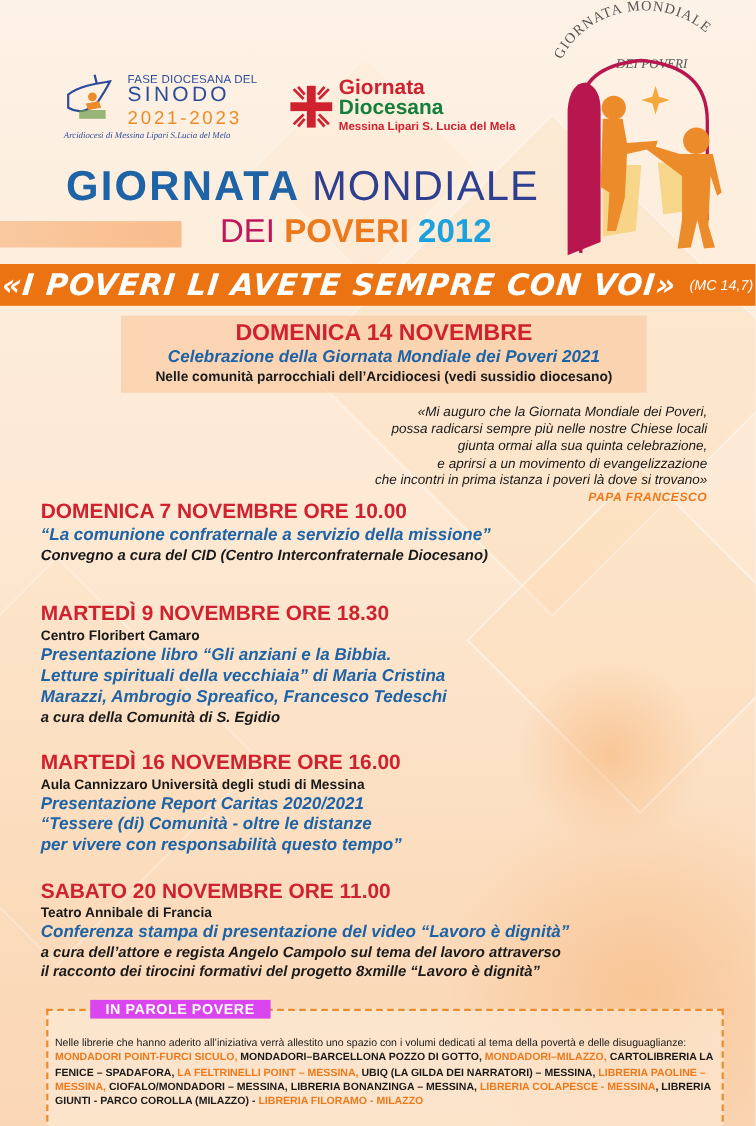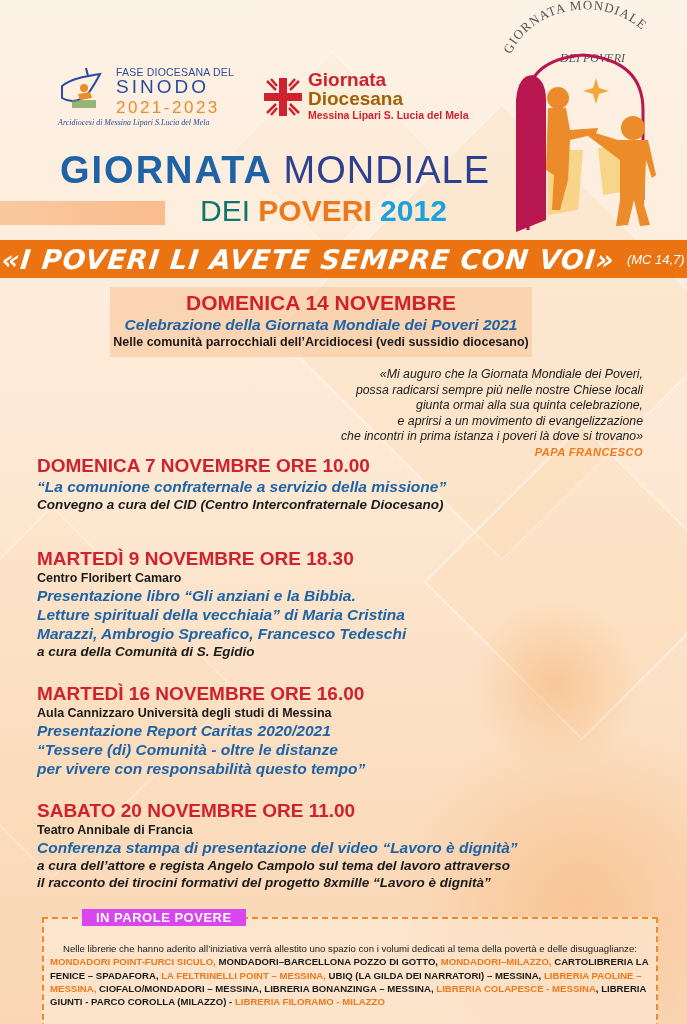--- a/index.html
+++ b/index.html
@@ -27,62 +27,62 @@
   .sinodo { left: 58px; top: 62px; width: 170px; height: 70px; }
   .sinodo .dove { position:absolute; left:0; top:2px; width:56px; height:50px; }
   .sinodo .t1 { position:absolute; left:58px; top:4px; font-size:10.5px; color:#2d4b9b; letter-spacing:0.2px; white-space:nowrap; }
   .sinodo .t2 { position:absolute; left:58px; top:14px; font-size:19px; color:#2d4b9b; letter-spacing:3px; line-height:22px; }
   .sinodo .t3 { position:absolute; left:58px; top:37px; font-size:17px; color:#ec8b2a; letter-spacing:2.5px; line-height:17px; }
   .sinodo .t4 { position:absolute; left:0px; top:56px; font-size:8px; color:#2d4b9b; font-style:italic; font-family:"Liberation Serif", serif; white-space:nowrap; }
 
   .caritas { left: 262px; top: 72px; width: 230px; height: 50px; }
   .caritas .cross { position:absolute; left:0; top:4px; width:42px; height:42px; }
   .caritas .c1 { position:absolute; left:46px; top:-2px; font-size:19px; color:#d0222e; font-weight:bold; line-height:20px; }
-  .caritas .c2 { position:absolute; left:46px; top:17px; font-size:19px; color:#a16207; font-weight:bold; line-height:20px; }
+  .caritas .c2 { position:absolute; left:46px; top:17px; font-size:19px; color:#15803d; font-weight:bold; line-height:20px; }
   .caritas .c3 { position:absolute; left:46px; top:37px; font-size:10.5px; color:#d0222e; font-weight:bold; white-space:nowrap; }
 
   .gmdp-logo { left: 488px; top: 0; width: 199px; height: 240px; }
 
   
   .title1 { left: 60px; top: 150px; font-size: 38px; line-height: 40px; white-space: nowrap; }
   .title1 .a { color: #1d63a6; font-weight: bold; letter-spacing: 2px; }
   .title1 .b { color: #2f3f8f; letter-spacing: 1px; }
   .title-bar { left: 0; top: 201px; width: 165px; height: 24px; background: linear-gradient(90deg, rgba(247,176,118,0.6), #f9bc8c); }
   .title2 { left: 200px; top: 193px; font-size: 30px; line-height: 36px; white-space: nowrap; }
-  .title2 .a { color: #0f766e; }
+  .title2 .a { color: #be185d; }
   .title2 .b { color: #ec7a1c; font-weight: bold; }
   .title2 .c { color: #1ba1dd; font-weight: bold; }
 
   
   .banner { left: 0; top: 240px; width: 687px; height: 38px; background: #ec7311; display:flex; align-items:center; justify-content:center; }
   .banner .q { color: #fff; font-size: 27px; font-style: italic; font-weight: bold; letter-spacing: 1px; font-family: "DejaVu Sans", sans-serif; transform: skewX(-6deg); }
   .banner .ref { color: #fff; font-size: 13px; font-style: italic; margin-left: 12px; }
 
   
-  .hbox { left: 110px; top: 287px; width: 422px; height: 70px; background: rgba(250,206,165,0.75); }
+  .hbox { left: 110px; top: 287px; width: 478px; height: 70px; background: rgba(250,206,165,0.75); }
   .hbox .h { text-align:center; color:#d0222e; font-weight:bold; font-size:21px; margin-top:4px; }
   .hbox .s { text-align:center; color:#1d63a6; font-style:italic; font-weight:bold; font-size:15.5px; margin-top:1px; }
   .hbox .p { text-align:center; color:#1a1a1a; font-weight:bold; font-size:12.5px; margin-top:1px; }
 
   
   .quote { right: 44px; top: 367px; text-align: right; font-style: italic; font-size: 12.3px; line-height: 15.5px; color:#1a1a1a; }
   .quote .author { color: #ec7a1c; font-weight: bold; font-size: 11px; letter-spacing: 0.5px; }
 
   
   .event { left: 37px; }
   .event .date { color:#d0222e; font-weight:bold; font-size:19px; line-height:22px; white-space:nowrap; }
   .event .place { color:#1a1a1a; font-weight:bold; font-size:12.5px; line-height:16px; white-space:nowrap; }
   .event .blue { color:#1d63a6; font-style:italic; font-weight:bold; font-size:15.5px; line-height:19px; white-space:nowrap; }
   .event .dark { color:#1a1a1a; font-style:italic; font-weight:bold; font-size:13.5px; line-height:17px; white-space:nowrap; }
 
   
   .pp { left: 42px; top: 917px; width: 612px; height: 120px; border: 2px dashed #ec8b2a; border-bottom:none; background: rgba(253,236,218,0.6); }
   .pp-tag { left: 82px; top: 909px; background:#d946ef; color:#fff; font-weight:bold; font-size:13px; padding: 1px 14px; letter-spacing:0.5px; }
   .pp-text { left: 50px; top: 942px; width: 600px; font-size: 9.6px; line-height: 13.3px; color:#1a1a1a; }
-  .pp-text .intro { font-weight: normal; white-space: nowrap; text-align: center; }
+  .pp-text .intro { font-weight: normal; white-space: nowrap; }
   .pp-text .stores { font-weight:bold; }
   .pp-text .o { color:#ec7a1c;text-align:center; }
   .pp-text .k { color:#1a1a1a; }
 </style>
 </head>
 <body>
 
 <div class="bg">
   <div class="diamond" style="left:340px; top:170px; width:320px; height:320px;"></div>
   <div class="diamond" style="left:470px; top:470px; width:220px; height:220px;"></div>

